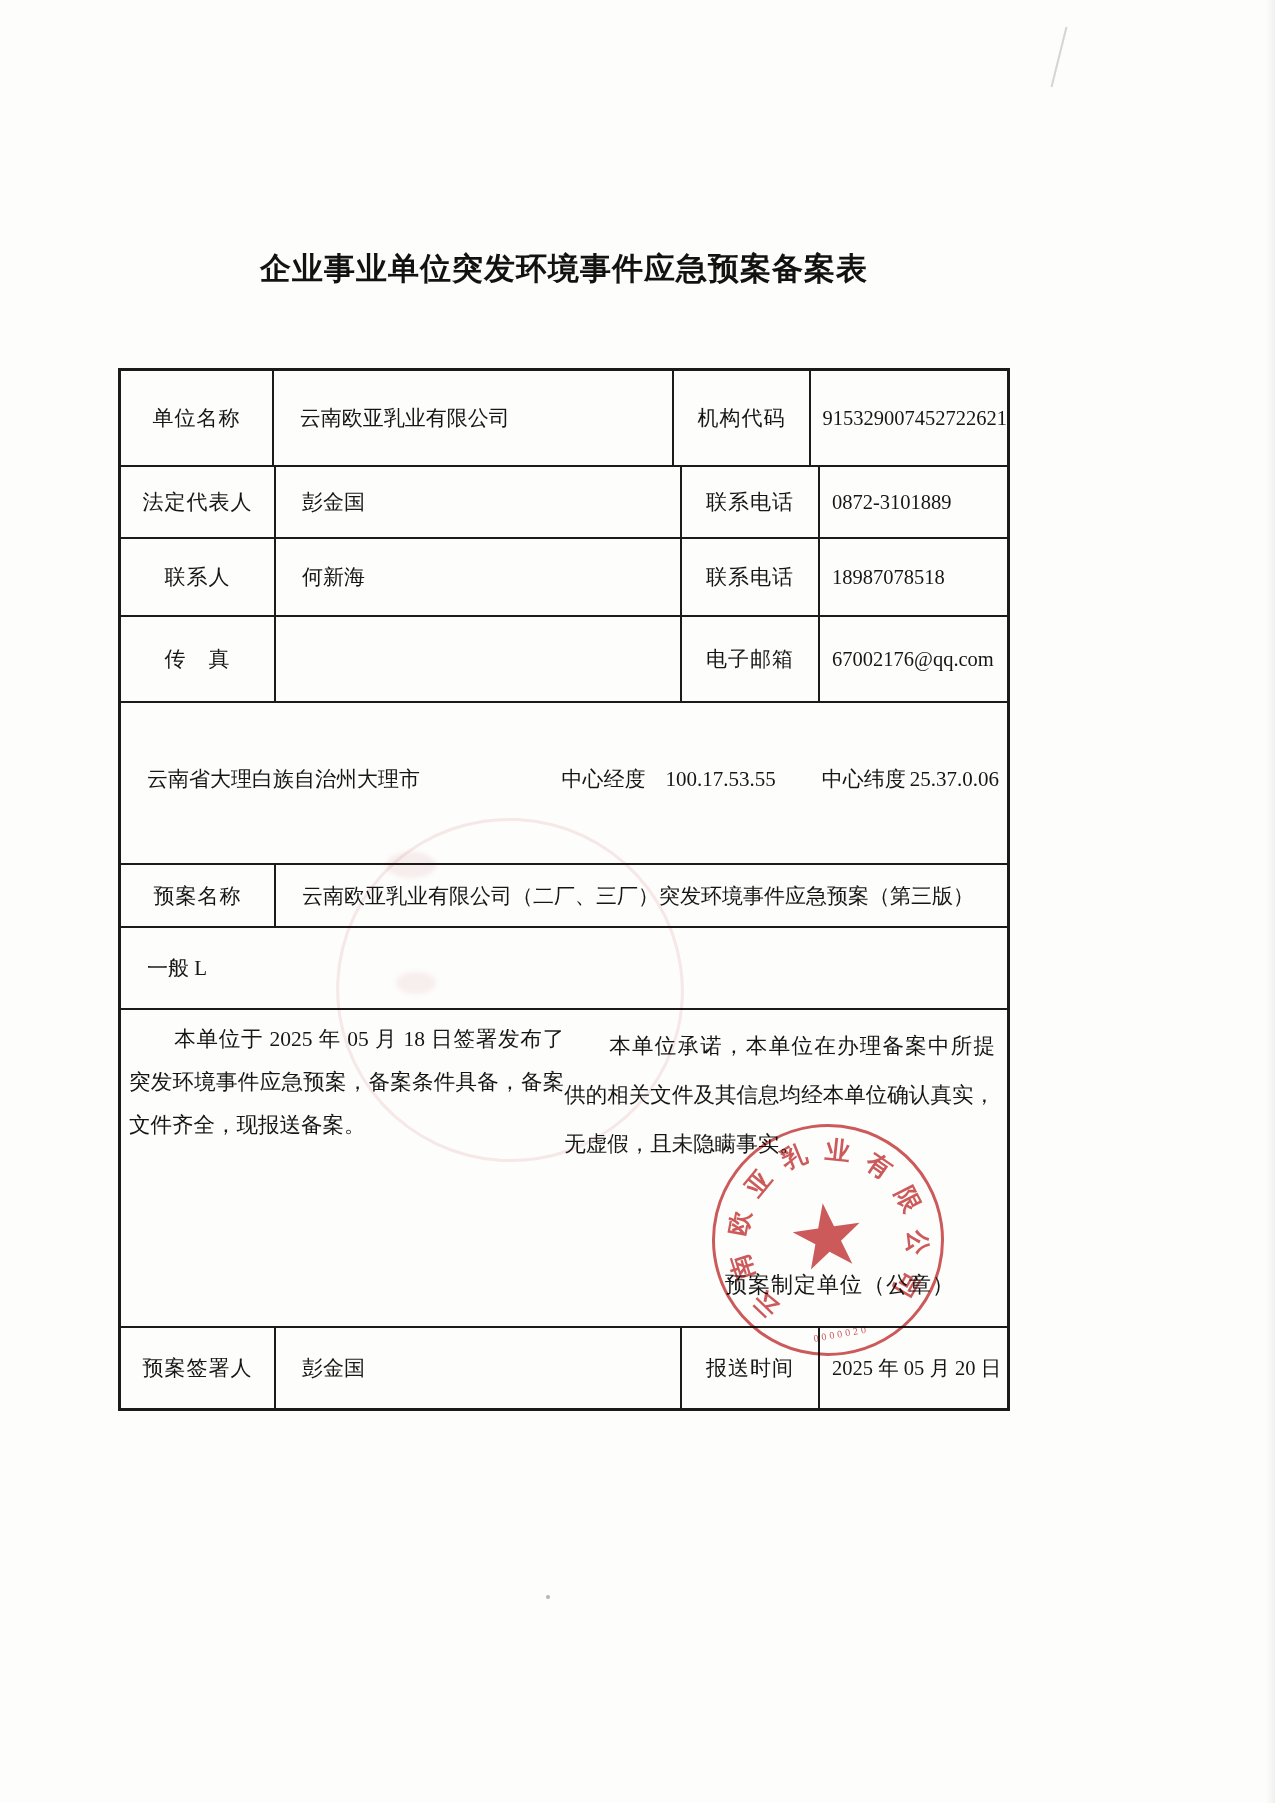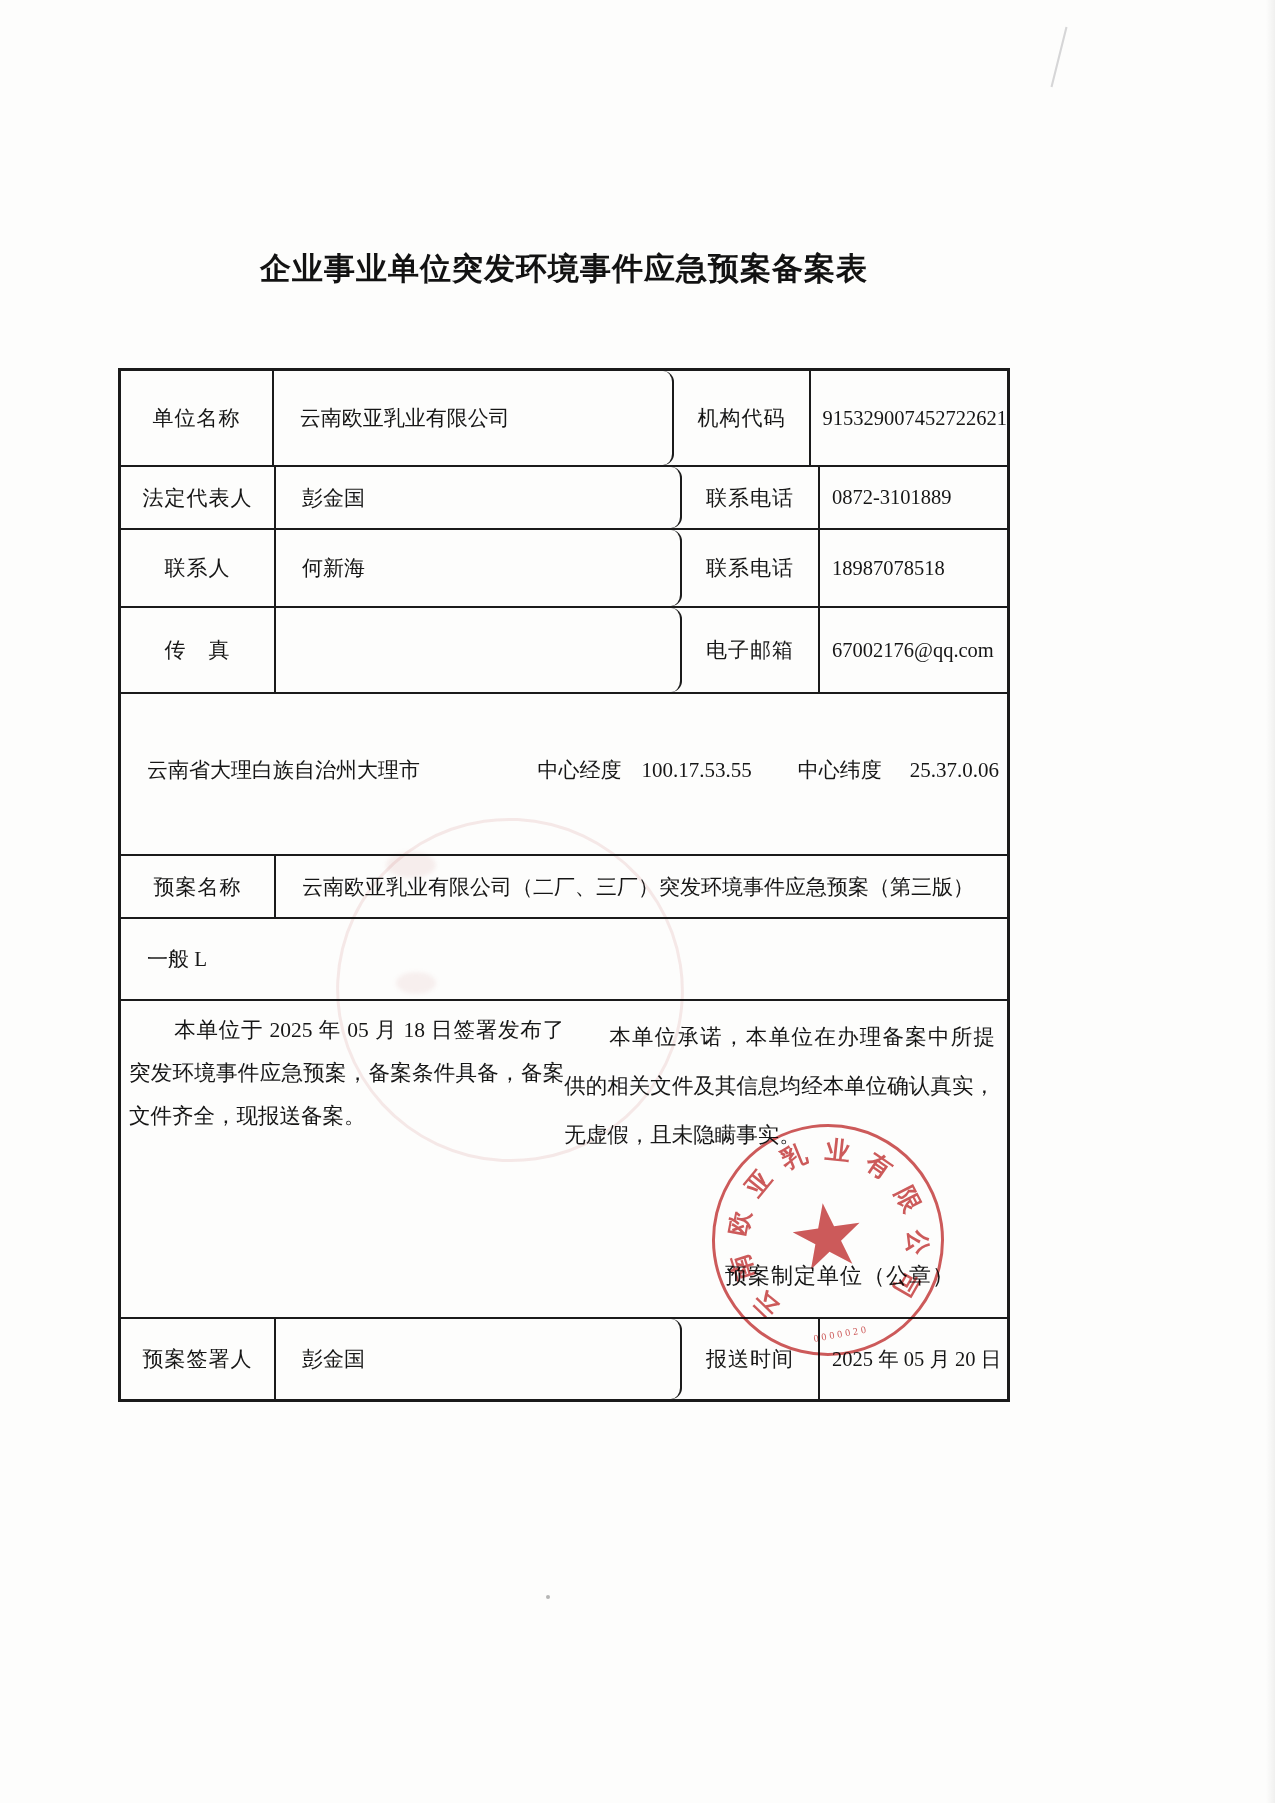--- a/index.html
+++ b/index.html
@@ -19,33 +19,33 @@
     border:3px solid #1b1b1b;box-sizing:border-box;background:transparent;
   }
   .tr{display:flex;border-bottom:2px solid #1b1b1b;box-sizing:border-box;}
   .tr.last{border-bottom:none;}
   .td{
     box-sizing:border-box;border-right:2px solid #1b1b1b;
     display:flex;align-items:center;font-size:21px;color:#161616;
   }
   .td.end{border-right:none;}
   .c1{width:155px;justify-content:center;letter-spacing:1px;}
-  .c2{width:406px;padding-left:26px;border-radius:11px;}
+  .c2{width:406px;padding-left:26px;}
   .c3{width:138px;justify-content:center;letter-spacing:1px;}
   .c4{flex:1;padding-left:12px;font-size:20.5px;}
   .wide{flex:1;padding-left:26px;border-radius:27px;}
   .addr-content{
     flex:1;display:flex;flex-direction:row;justify-content:space-between;
     padding:28px 8px 36px 26px;box-sizing:border-box;
   }
   .addr-line{font-size:21px;}
   .addr-coords span{display:inline-block;}
   .coord-val1{margin-left:20px;}
   .coord-lbl2{margin-left:46px;}
-  .coord-val2{margin-left:28px;}
+  .coord-val2{margin-left:4px;}
   .decl{
     flex-direction:row;align-items:stretch;position:relative;
     padding:8px 12px 0 8px;box-sizing:border-box;
   }
   .decl p{margin:0;text-indent:2.1em;line-height:43px;text-align:justify;font-size:21.5px;}
   .decl p.p2{margin-top:4px;line-height:49px;}
   .seal-caption{position:absolute;right:52px;bottom:26px;font-size:22px;letter-spacing:1px;}
 
   
   .stamp{
@@ -98,21 +98,21 @@
 
 <div class="doc-table">
 
   <div class="tr" style="height:96px">
     <div class="td c1">单位名称</div>
     <div class="td c2">云南欧亚乳业有限公司</div>
     <div class="td c3">机构代码</div>
     <div class="td c4 end">915329007452722621</div>
   </div>
 
-  <div class="tr" style="height:63px">
+  <div class="tr" style="height:72px">
     <div class="td c1">法定代表人</div>
     <div class="td c2">彭金国</div>
     <div class="td c3">联系电话</div>
     <div class="td c4 end">0872-3101889</div>
   </div>
 
   <div class="tr" style="height:78px">
     <div class="td c1">联系人</div>
     <div class="td c2">何新海</div>
     <div class="td c3">联系电话</div>

